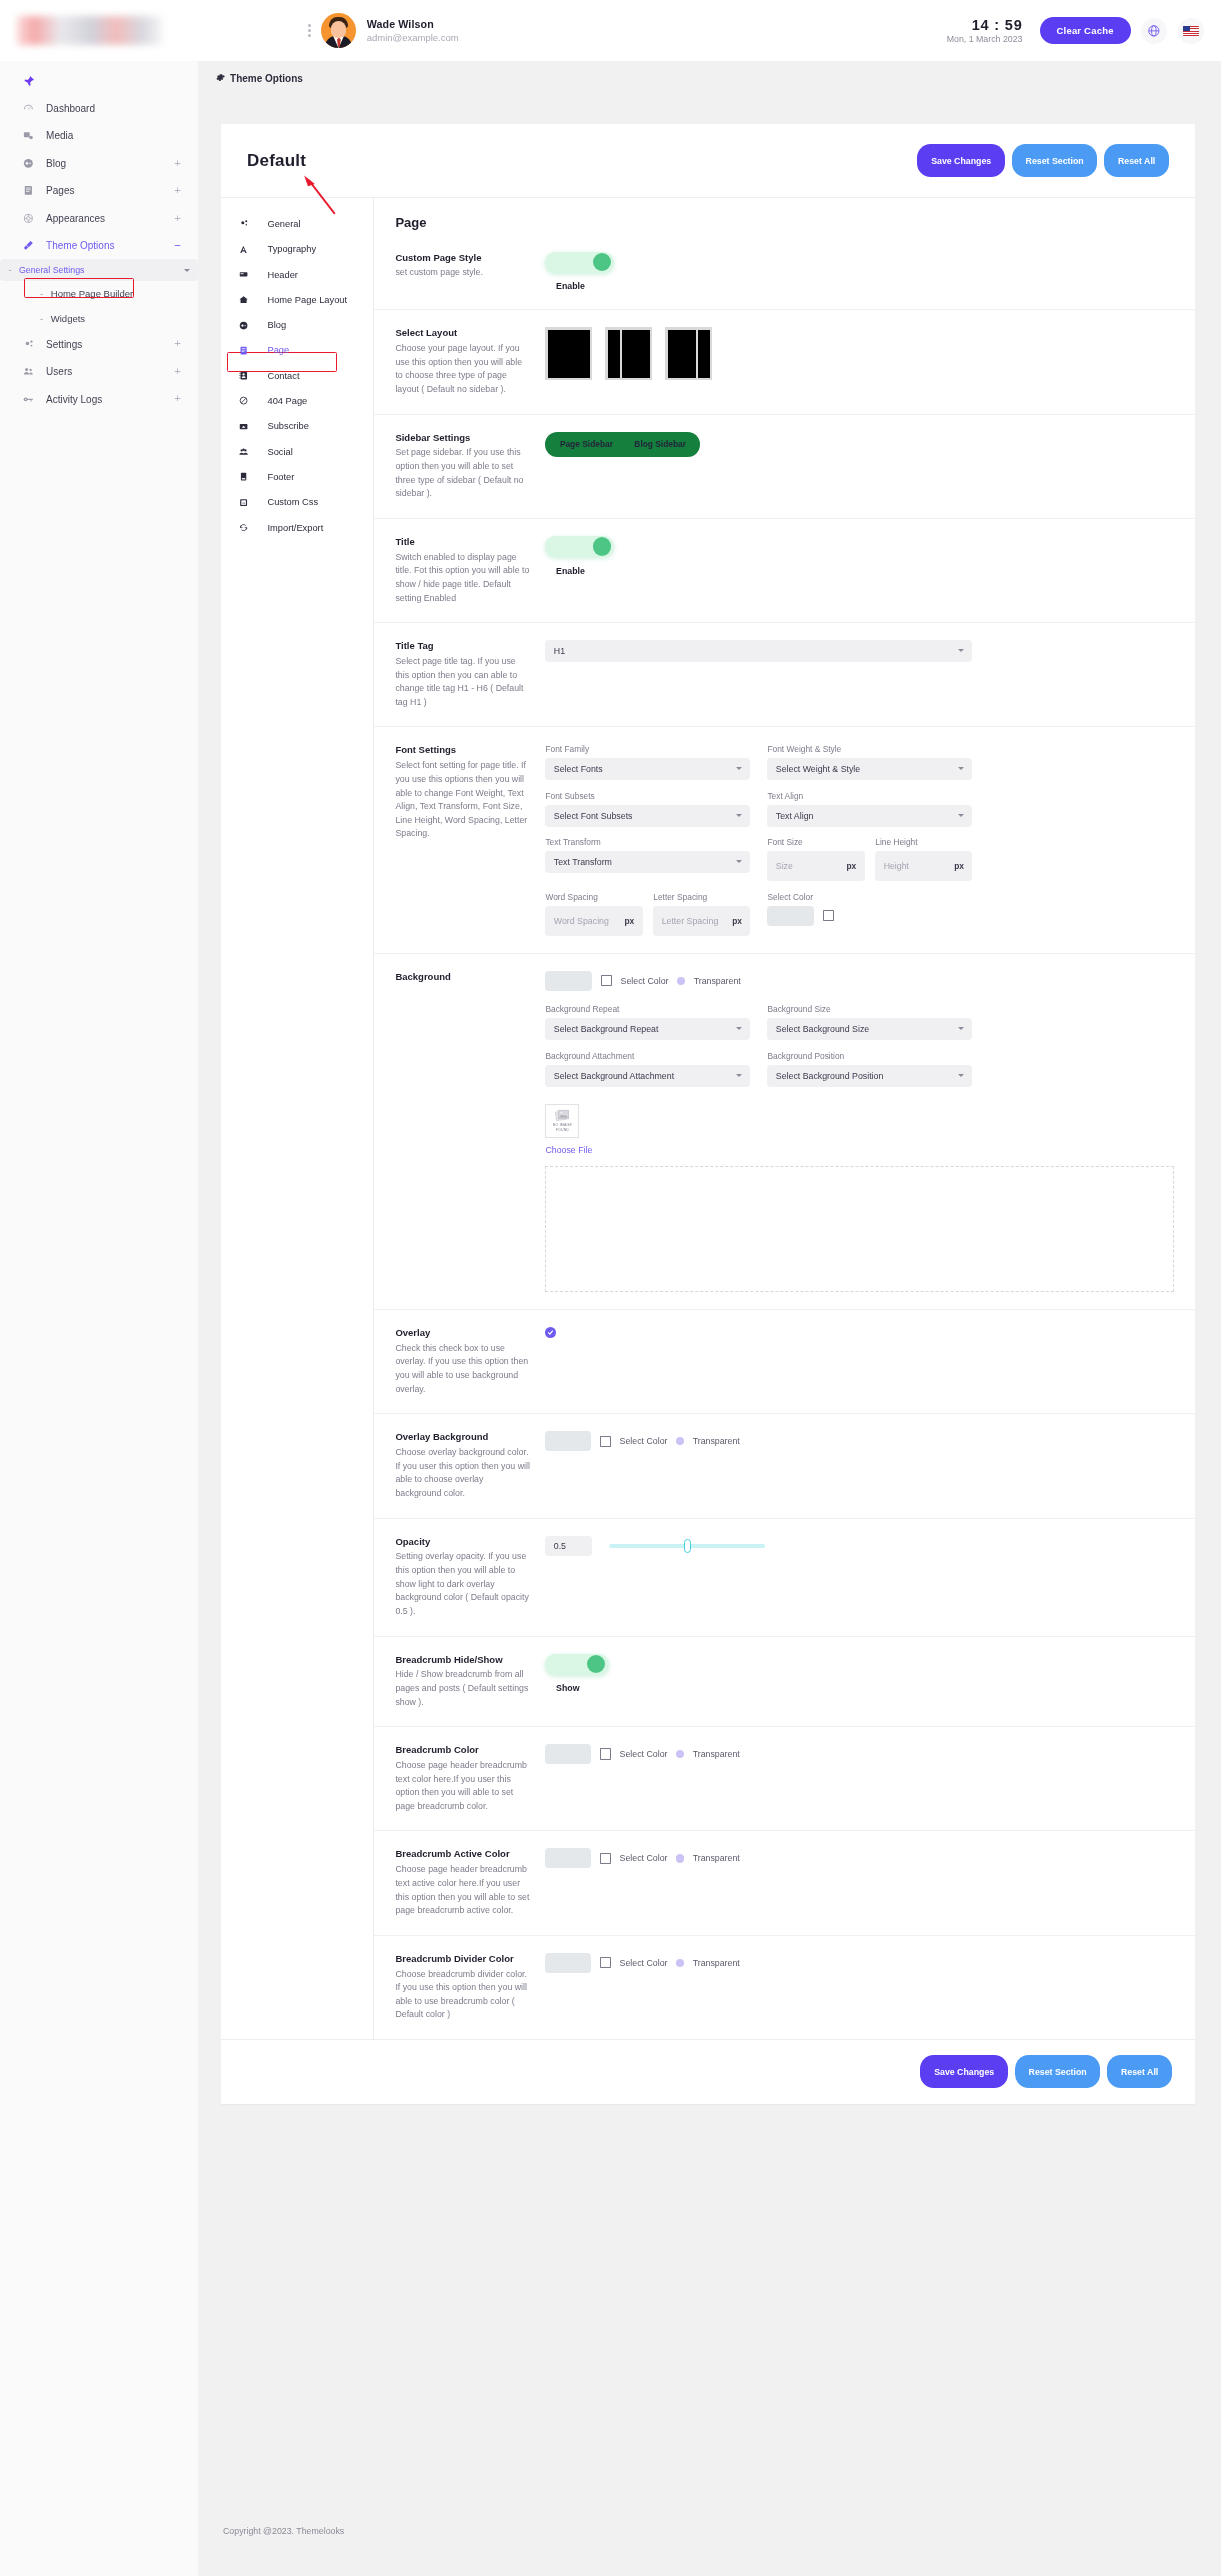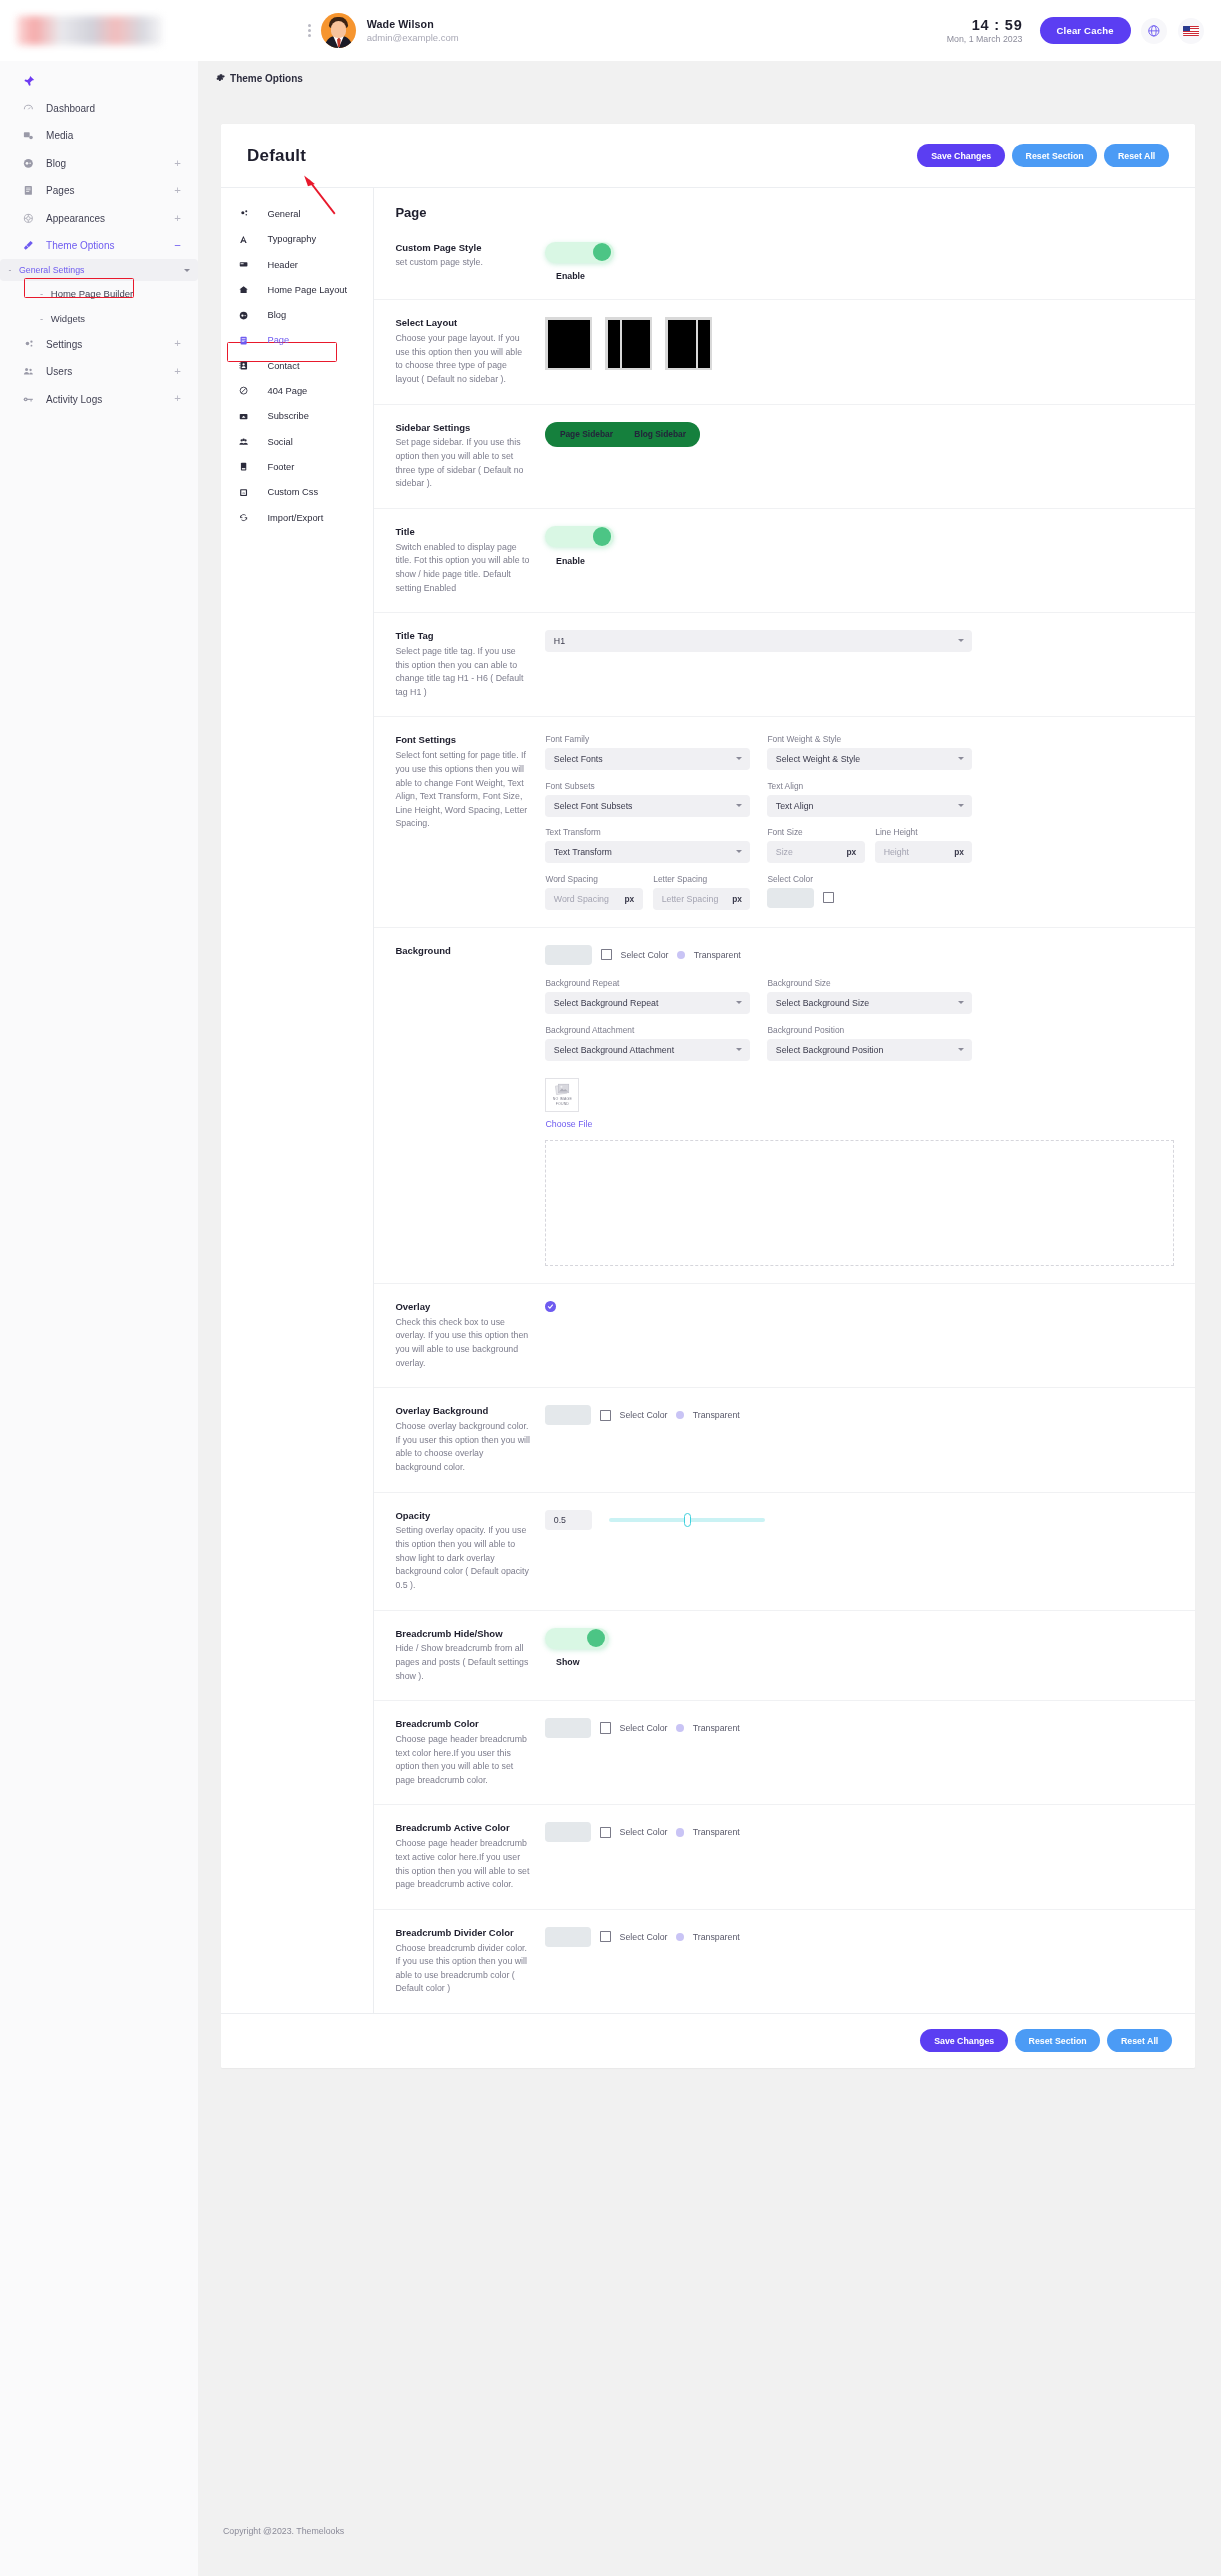--- a/index.html
+++ b/index.html
@@ -96,21 +96,21 @@
   .card {
     background: #fff; margin: 4.6px 26px 0 23px; border-radius: 1.5px;
     box-shadow: 0 0.8px 1.5px rgba(0,0,0,.04);
   }
   .card-head {
     display: flex; align-items: center; padding: 20px 26px; border-bottom: 0.8px solid #eceef1; margin-top: 29px;
   }
   .card-title { font-size: 17px; font-weight: bold; color: #1e1e2d; letter-spacing: 0.2px; }
   .head-btns { margin-left: auto; display: flex; gap: 6.9px; }
   .btn {
-    border: none; border-radius: 13.7px; height: 23px; padding: 0 13.7px;
+    border: none; border-radius: 13.7px; height: 33px; padding: 0 13.7px;
     color: #fff; font-size: 8.8px; font-weight: bold; font-family: inherit; cursor: pointer;
   }
   .btn-purple { background: #5b3ef2; }
   .btn-blue { background: #4b9bf5; }
 
   .body-split { display: flex; }
   .tabs-col { width: 153px; border-right: 0.8px solid #ebedf0; padding: 12.2px 0 30.5px 0; }
   .tab-item {
     display: flex; align-items: center; gap: 19px; height: 23px; margin: 2.3px 10.7px;
     padding: 0 6.1px; font-size: 9.3px; color: #2c2c3c; cursor: pointer; position: relative;
@@ -172,21 +172,21 @@
   }
   .sel::after {
     content: ""; position: absolute; right: 8.4px; top: 9.2px;
     border-left: 3.1px solid transparent; border-right: 3.1px solid transparent;
     border-top: 3.8px solid #8b8b99;
   }
   .fld-label { font-size: 8.4px; color: #7c7c8c; margin-bottom: 3.8px; }
   .grid2 { display: grid; grid-template-columns: 1fr 1fr; gap: 10.7px 17px; max-width: 427px; }
   .sub2 { display: grid; grid-template-columns: 1fr 1fr; gap: 10.7px; }
   .txtin {
-    background: #f0f0f3; border-radius: 3.8px; height: 22px; display: flex;
+    background: #f0f0f3; border-radius: 3.8px; height: 30px; display: flex;
     align-items: center; justify-content: space-between; padding: 0 8.4px;
     font-size: 8.8px; color: #a4a4b2;
   }
   .txtin .unit { font-size: 8.4px; font-weight: bold; color: #3a3a4c; }
 
   
   .colorrow { display: flex; align-items: center; gap: 8.4px; }
   .color-swatch-wide { width: 46px; height: 20px; background: #e4e8eb; border-radius: 3.8px; }
   .color-swatch-lg { width: 47px; height: 20px; background: #e4e8eb; border-radius: 3.8px; }
   .chk-box { width: 11.4px; height: 11.4px; border: 0.8px solid #7a7a88; background: #fff; border-radius: 0.8px; }

